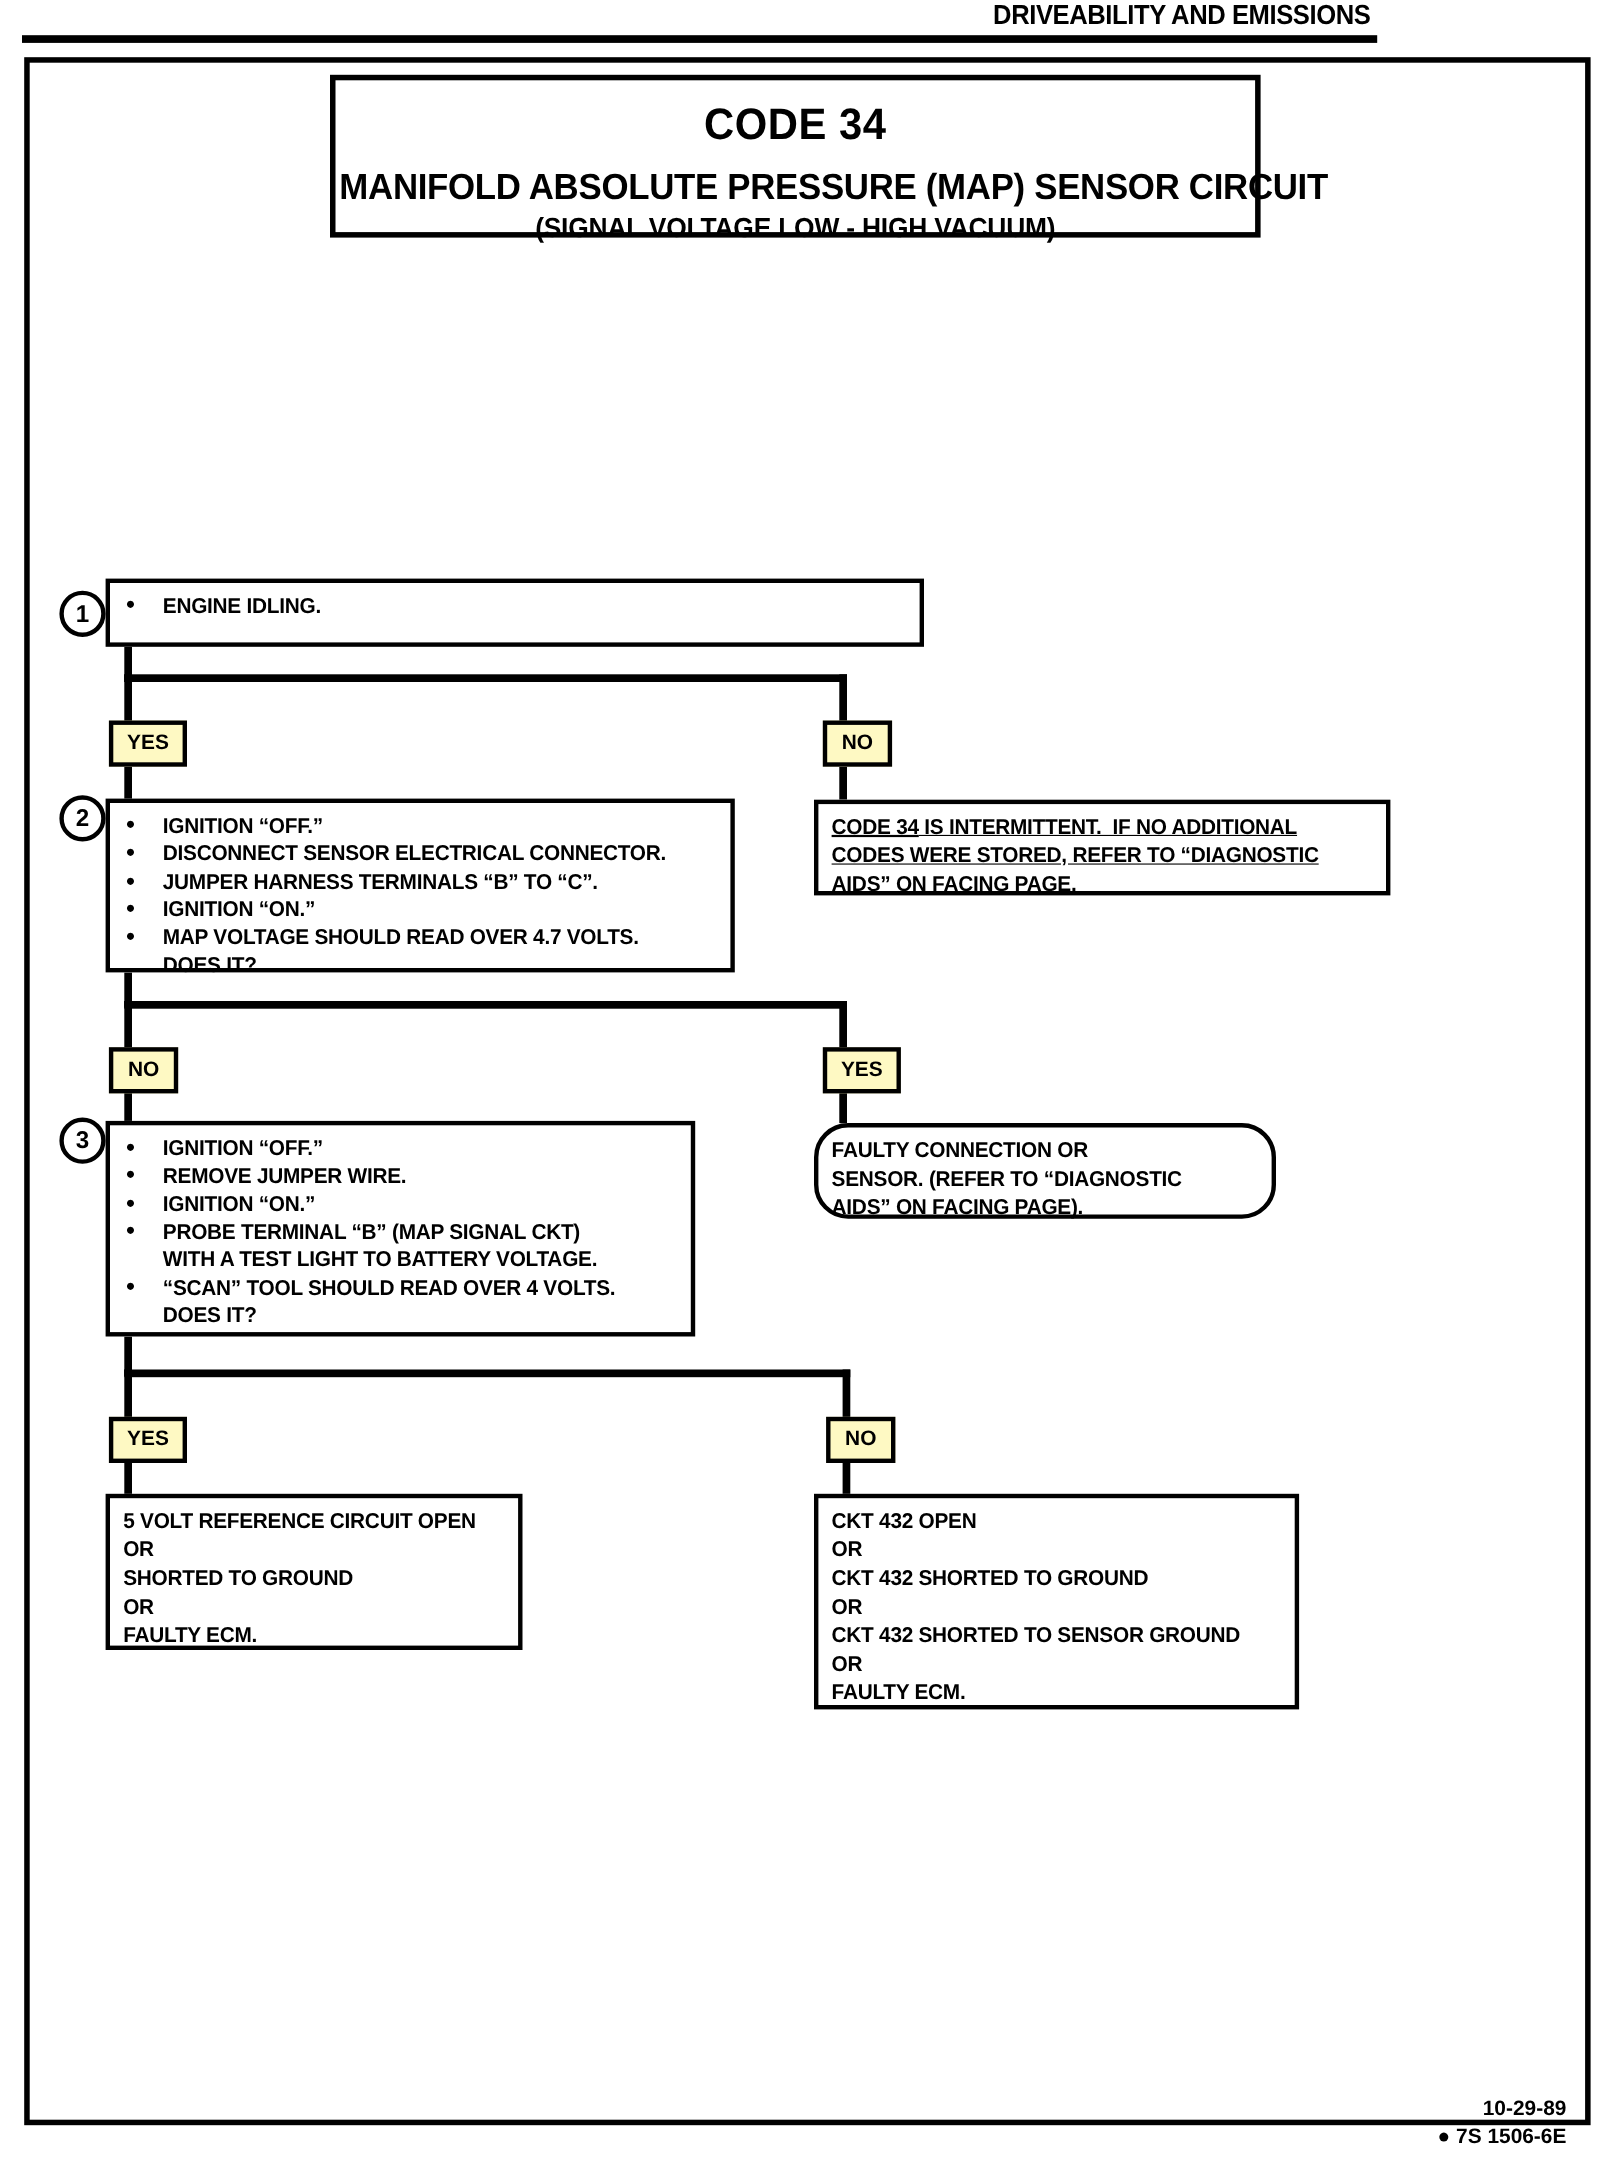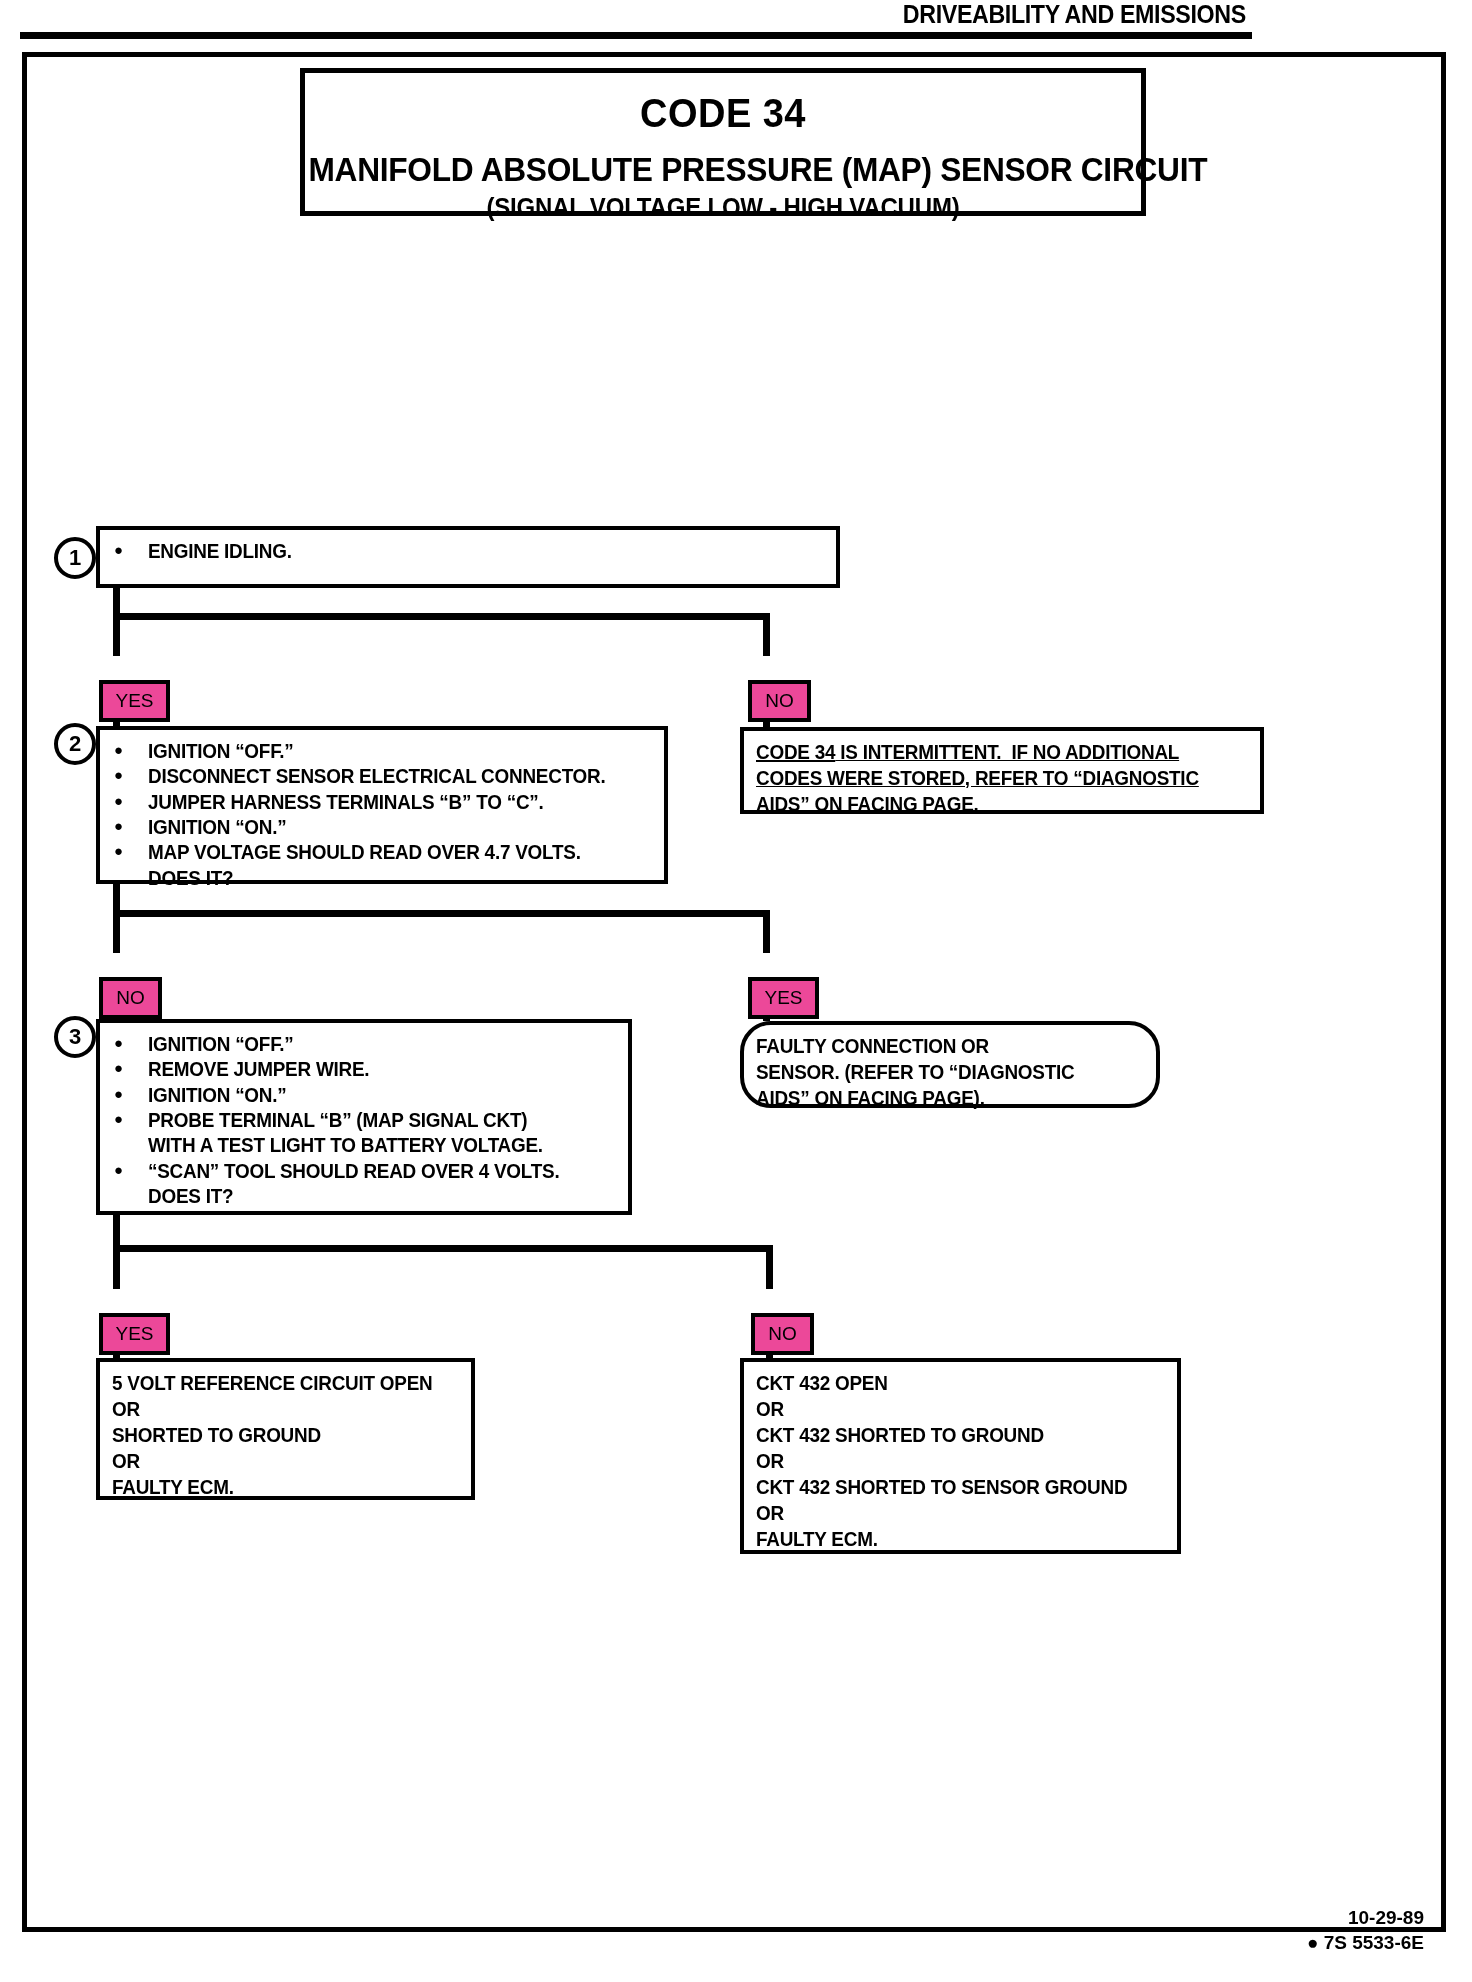--- a/index.html
+++ b/index.html
@@ -159,29 +159,28 @@
     font-size: 22px;
     font-weight: bold;
     z-index: 4;
   }
 
   
   .tag {
     position: absolute;
     border: 4px solid #000;
     box-sizing: border-box;
-    background: #ec4899;
+    background: #fef9c3;
     height: 42px;
     line-height: 34px;
     text-align: center;
     font-size: 19px;
-    font-weight: normal;
+    font-weight: bold;
     letter-spacing: 0px;
     z-index: 3;
-    margin-top: 25px;
   }
 
   
   .vline { position: absolute; background: #000; width: 7px; }
   .hline { position: absolute; background: #000; height: 7px; }
 
   
   .footer {
     position: absolute;
     right: 48px;
@@ -379,14 +378,14 @@
 CKT 432 SHORTED TO GROUND
 OR
 CKT 432 SHORTED TO SENSOR GROUND
 OR
 FAULTY ECM.</div>
   </div>
 </div>
 
 <div class="footer">
   <div class="f1">10-29-89</div>
-  <div class="f2">● 7S 5533-6E</div>
+  <div class="f2">● 7S 1506-6E</div>
 </div>
 
 </body></html>

